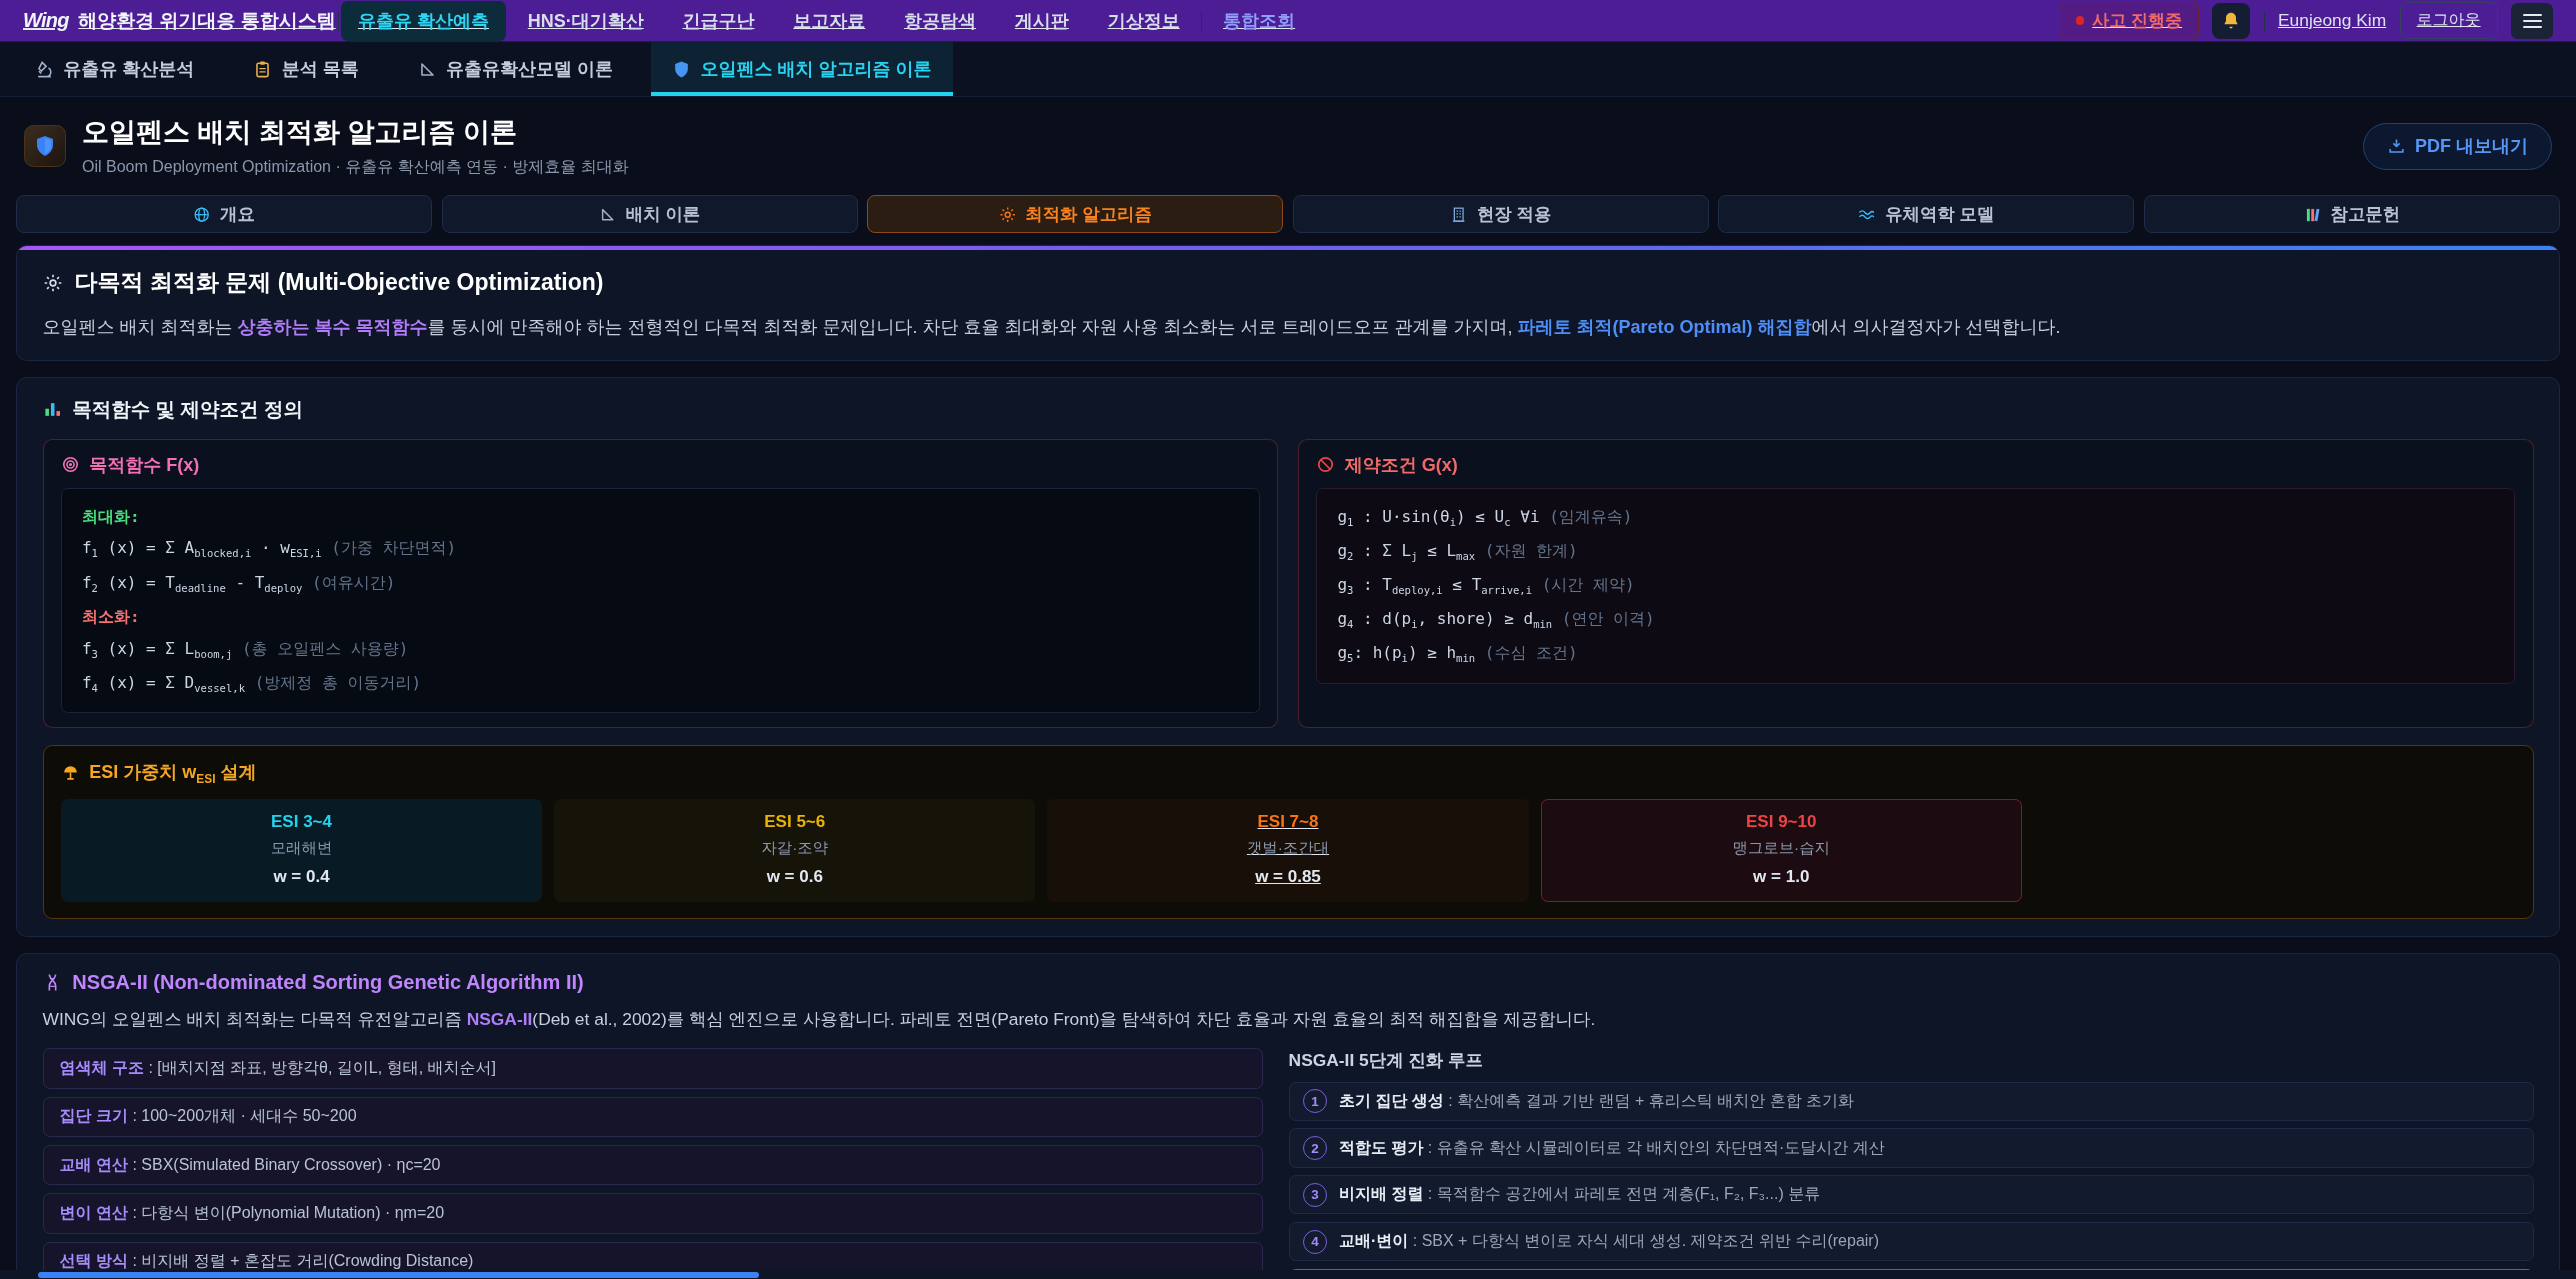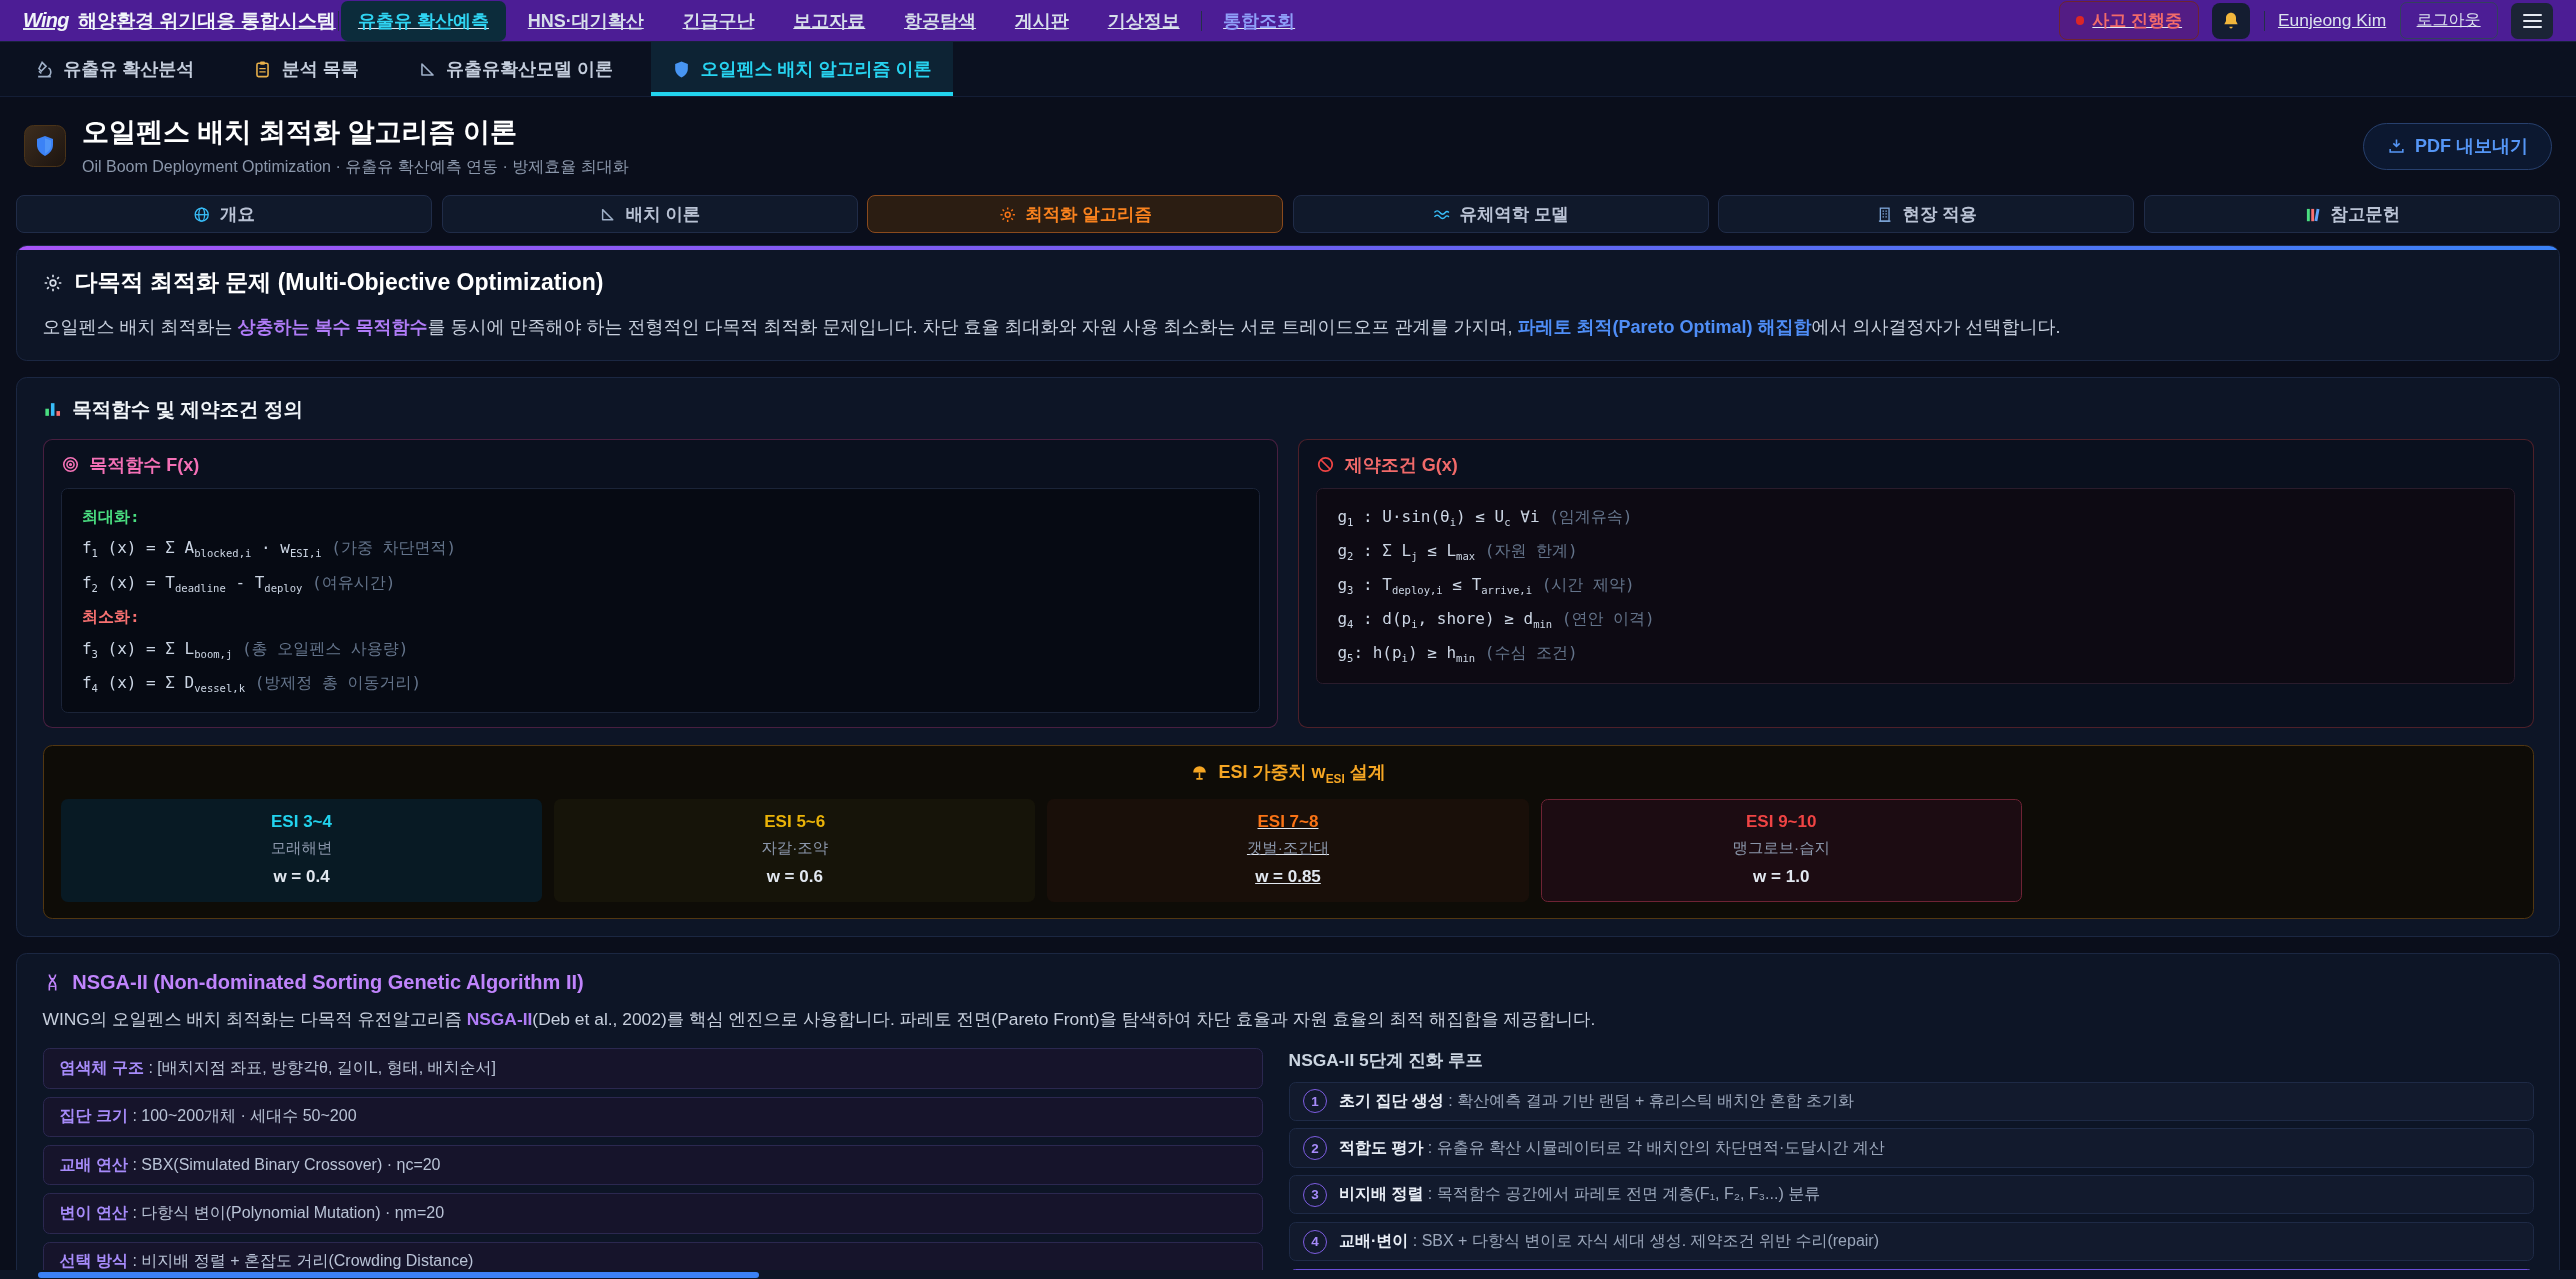--- a/index.html
+++ b/index.html
@@ -89,21 +89,21 @@
     font-size:16px; color:#ccd6e4; }
   .panel.cons .code { background:#0d0a13; border-color:#2a1c2c; }
   .code .cline { margin-bottom:8.7px; line-height:1.45; }
   .code .cline:last-child { margin-bottom:0; }
   .cline.kw-max { color:#4ade80; font-weight:700; }
   .cline.kw-min { color:#f87171; font-weight:700; }
   .cmt { color:#64748b; }
   sub { font-size:0.66em; }
 
   .esi { margin-top:17.4px; background:#0e0c07; border:0.7px solid #523711; border-radius:9.4px; padding:13.4px 17.4px 16px; }
-  .esi-head { color:#f5a623; font-size:18px; font-weight:800; display:flex; align-items:center; gap:9.4px;justify-content:center; }
+  .esi-head { color:#f5a623; font-size:18px; font-weight:800; display:flex; align-items:center; gap:9.4px; }
   .esi-grid { display:grid; grid-template-columns:repeat(5,1fr); gap:12px; margin-top:13.4px; }
   .esi-card { border-radius:6.7px; padding:12px 6.7px 13.4px; text-align:center; border:0.7px solid transparent; }
   .esi-range { font-size:17px; font-weight:800; }
   .esi-label { margin:6.7px 0 8px; font-size:15.4px; color:#8b97ab; }
   .esi-w { font-size:17px; font-weight:800; color:#e2e8f0; }
   .v-green  { background:#0b1d15; } .v-green  .esi-range { color:#3fd27c; }
   .v-cyan   { background:#081a24; } .v-cyan   .esi-range { color:#22d3ee; }
   .v-amber  { background:#161409; } .v-amber  .esi-range { color:#eab308; }
   .v-orange { background:#190f09;text-decoration:underline; } .v-orange .esi-range { color:#f97316; }
   .v-red    { background:#1c0c12; border-color:#6e2334; } .v-red .esi-range { color:#ef4444; }
@@ -255,34 +255,34 @@
     <span>
       <svg width="17.4" height="17.4" viewBox="0 0 24 24" fill="none" stroke="#f97316" stroke-width="2">
           <circle cx="12" cy="12" r="3.4"></circle>
           <path d="M12 2v3M12 19v3M2 12h3M19 12h3M4.9 4.9l2.1 2.1M17 17l2.1 2.1M19.1 4.9L17 7M7 17l-2.1 2.1"></path>
         </svg>
     </span>
     <span>최적화 알고리즘</span>
   </div>
   <div class="stab">
     <span>
-      <svg width="17.4" height="17.4" viewBox="0 0 24 24" fill="none" stroke="#38bdf8" stroke-width="2">
-          <path d="M2 9c2.5-3 5-3 7.5 0s5 3 7.5 0c1.5-1.8 3-1.8 5 0M2 15c2.5-3 5-3 7.5 0s5 3 7.5 0c1.5-1.8 3-1.8 5 0"></path>
-        </svg>
-    </span>
-    <span>유체역학 모델</span>
-  </div>
-  <div class="stab">
-    <span>
       <svg width="17.4" height="17.4" viewBox="0 0 24 24" fill="none" stroke="#7ea6d9" stroke-width="1.8">
           <rect x="6" y="3" width="12" height="18"></rect>
           <path d="M9 7h2M13 7h2M9 11h2M13 11h2M9 15h2M13 15h2M4 21h16"></path>
         </svg>
     </span>
     <span>현장 적용</span>
+  </div>
+  <div class="stab">
+    <span>
+      <svg width="17.4" height="17.4" viewBox="0 0 24 24" fill="none" stroke="#38bdf8" stroke-width="2">
+          <path d="M2 9c2.5-3 5-3 7.5 0s5 3 7.5 0c1.5-1.8 3-1.8 5 0M2 15c2.5-3 5-3 7.5 0s5 3 7.5 0c1.5-1.8 3-1.8 5 0"></path>
+        </svg>
+    </span>
+    <span>유체역학 모델</span>
   </div>
   <div class="stab">
     <span>
       <svg width="17.4" height="17.4" viewBox="0 0 24 24">
           <rect x="4" y="4" width="4" height="17" fill="#4ade80"></rect>
           <rect x="10" y="4" width="4" height="17" fill="#f87171"></rect>
           <rect x="16" y="4" width="4" height="17" fill="#60a5fa" transform="rotate(10 18 12)"></rect>
         </svg>
     </span>
     <span>참고문헌</span>

